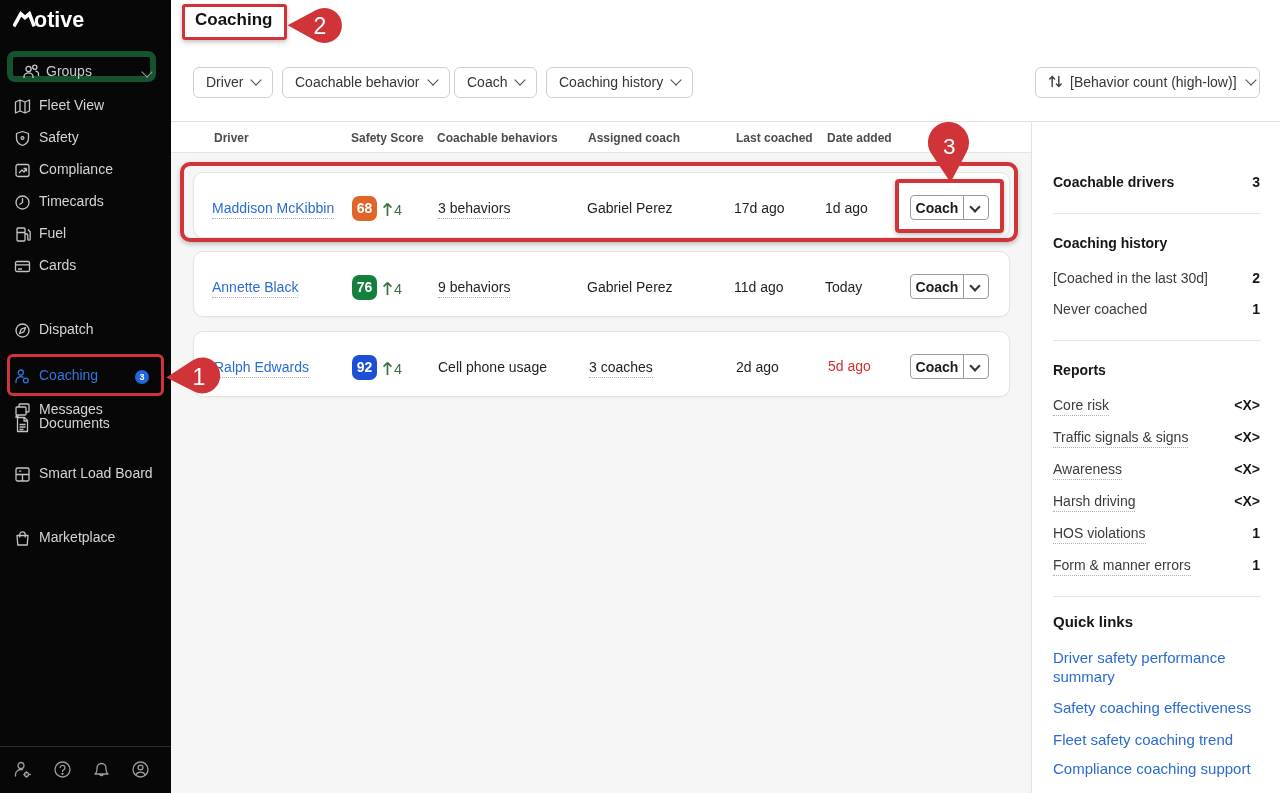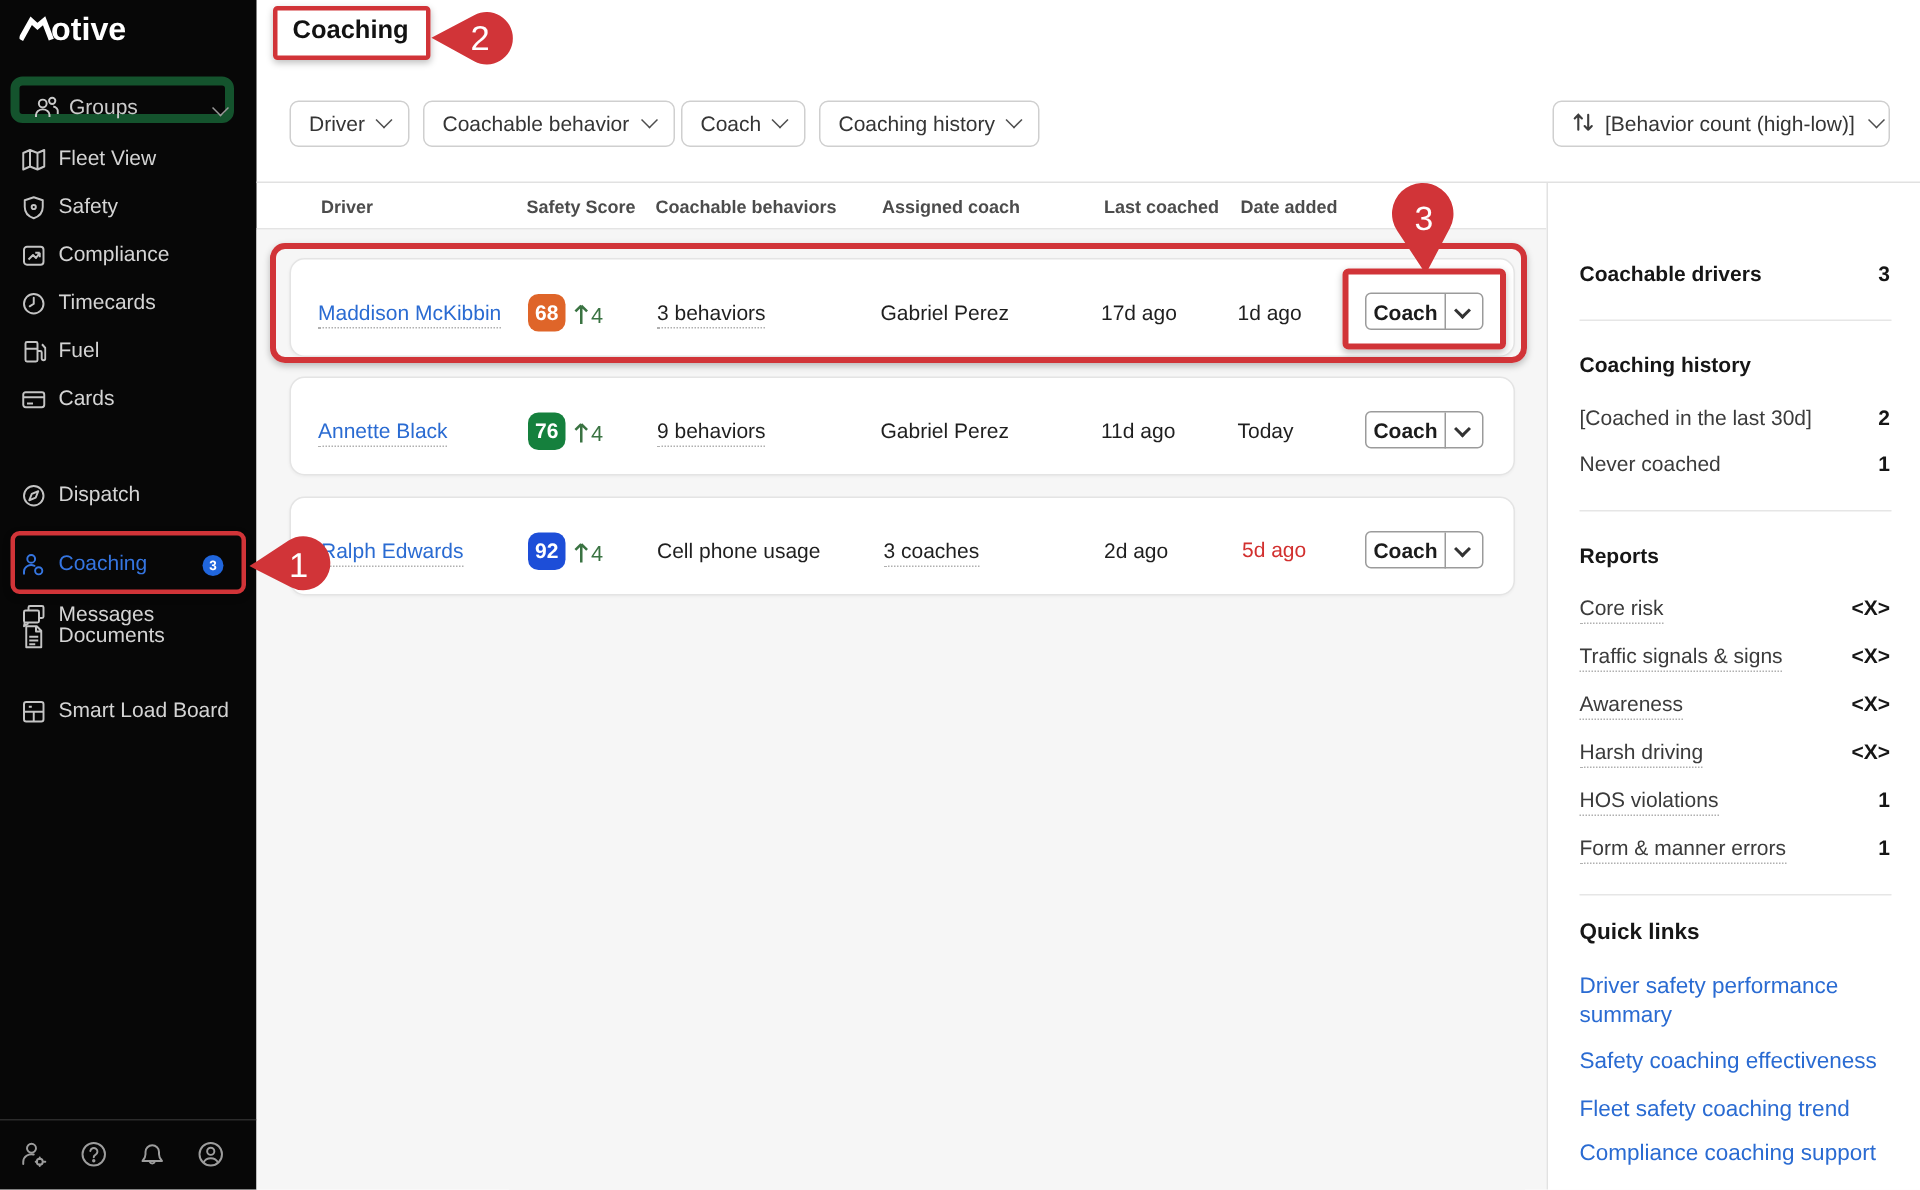--- a/index.html
+++ b/index.html
@@ -170,20 +170,29 @@
     </div>
   <div class="nav" style="top:458px">
       <span class="ic">
     <svg width="17" height="17" viewBox="0 0 17 17" fill="none" stroke="#c4c4c4" stroke-width="1.3" stroke-linejoin="round">
           <rect x="2" y="2" width="13" height="13" rx="1.5"></rect>
           <path d="M2,8.5 h13 M8.5,8.5 V15 M5.2,5.2 h2"></path>
         </svg>
     </span>
       <span class="lb">Smart Load Board</span>
     </div>
+  <div class="nav" style="top:522px">
+      <span class="ic">
+    <svg width="17" height="17" viewBox="0 0 17 17" fill="none" stroke="#c4c4c4" stroke-width="1.3" stroke-linejoin="round">
+          <path d="M3,5.5 h11 L13.2,15 H3.8 Z"></path>
+          <path d="M5.8,7.5 V4.5 a2.7,2.7 0 0 1 5.4,0 V7.5"></path>
+        </svg>
+    </span>
+      <span class="lb">Marketplace</span>
+    </div>
 
   <div id="coachBadge">3</div>
   <div id="botbar">
     <svg style="position:absolute;left:13px;top:13px" width="19" height="19" viewBox="0 0 19 19" fill="none" stroke="#9d9d9d" stroke-width="1.3" stroke-linecap="round">
         <circle cx="8" cy="5.5" r="3"></circle>
         <path d="M2.5,16 V14.5 a5.5,5 0 0 1 7,-4.8"></path>
         <circle cx="13.5" cy="14.5" r="2"></circle>
         <path d="M13.5,11.7 v1 M13.5,16.3 v1 M10.8,14.5 h1 M16.2,14.5 h1"></path>
       </svg>
     <svg style="position:absolute;left:53px;top:13px" width="19" height="19" viewBox="0 0 19 19" fill="none" stroke="#9d9d9d" stroke-width="1.3" stroke-linecap="round">

